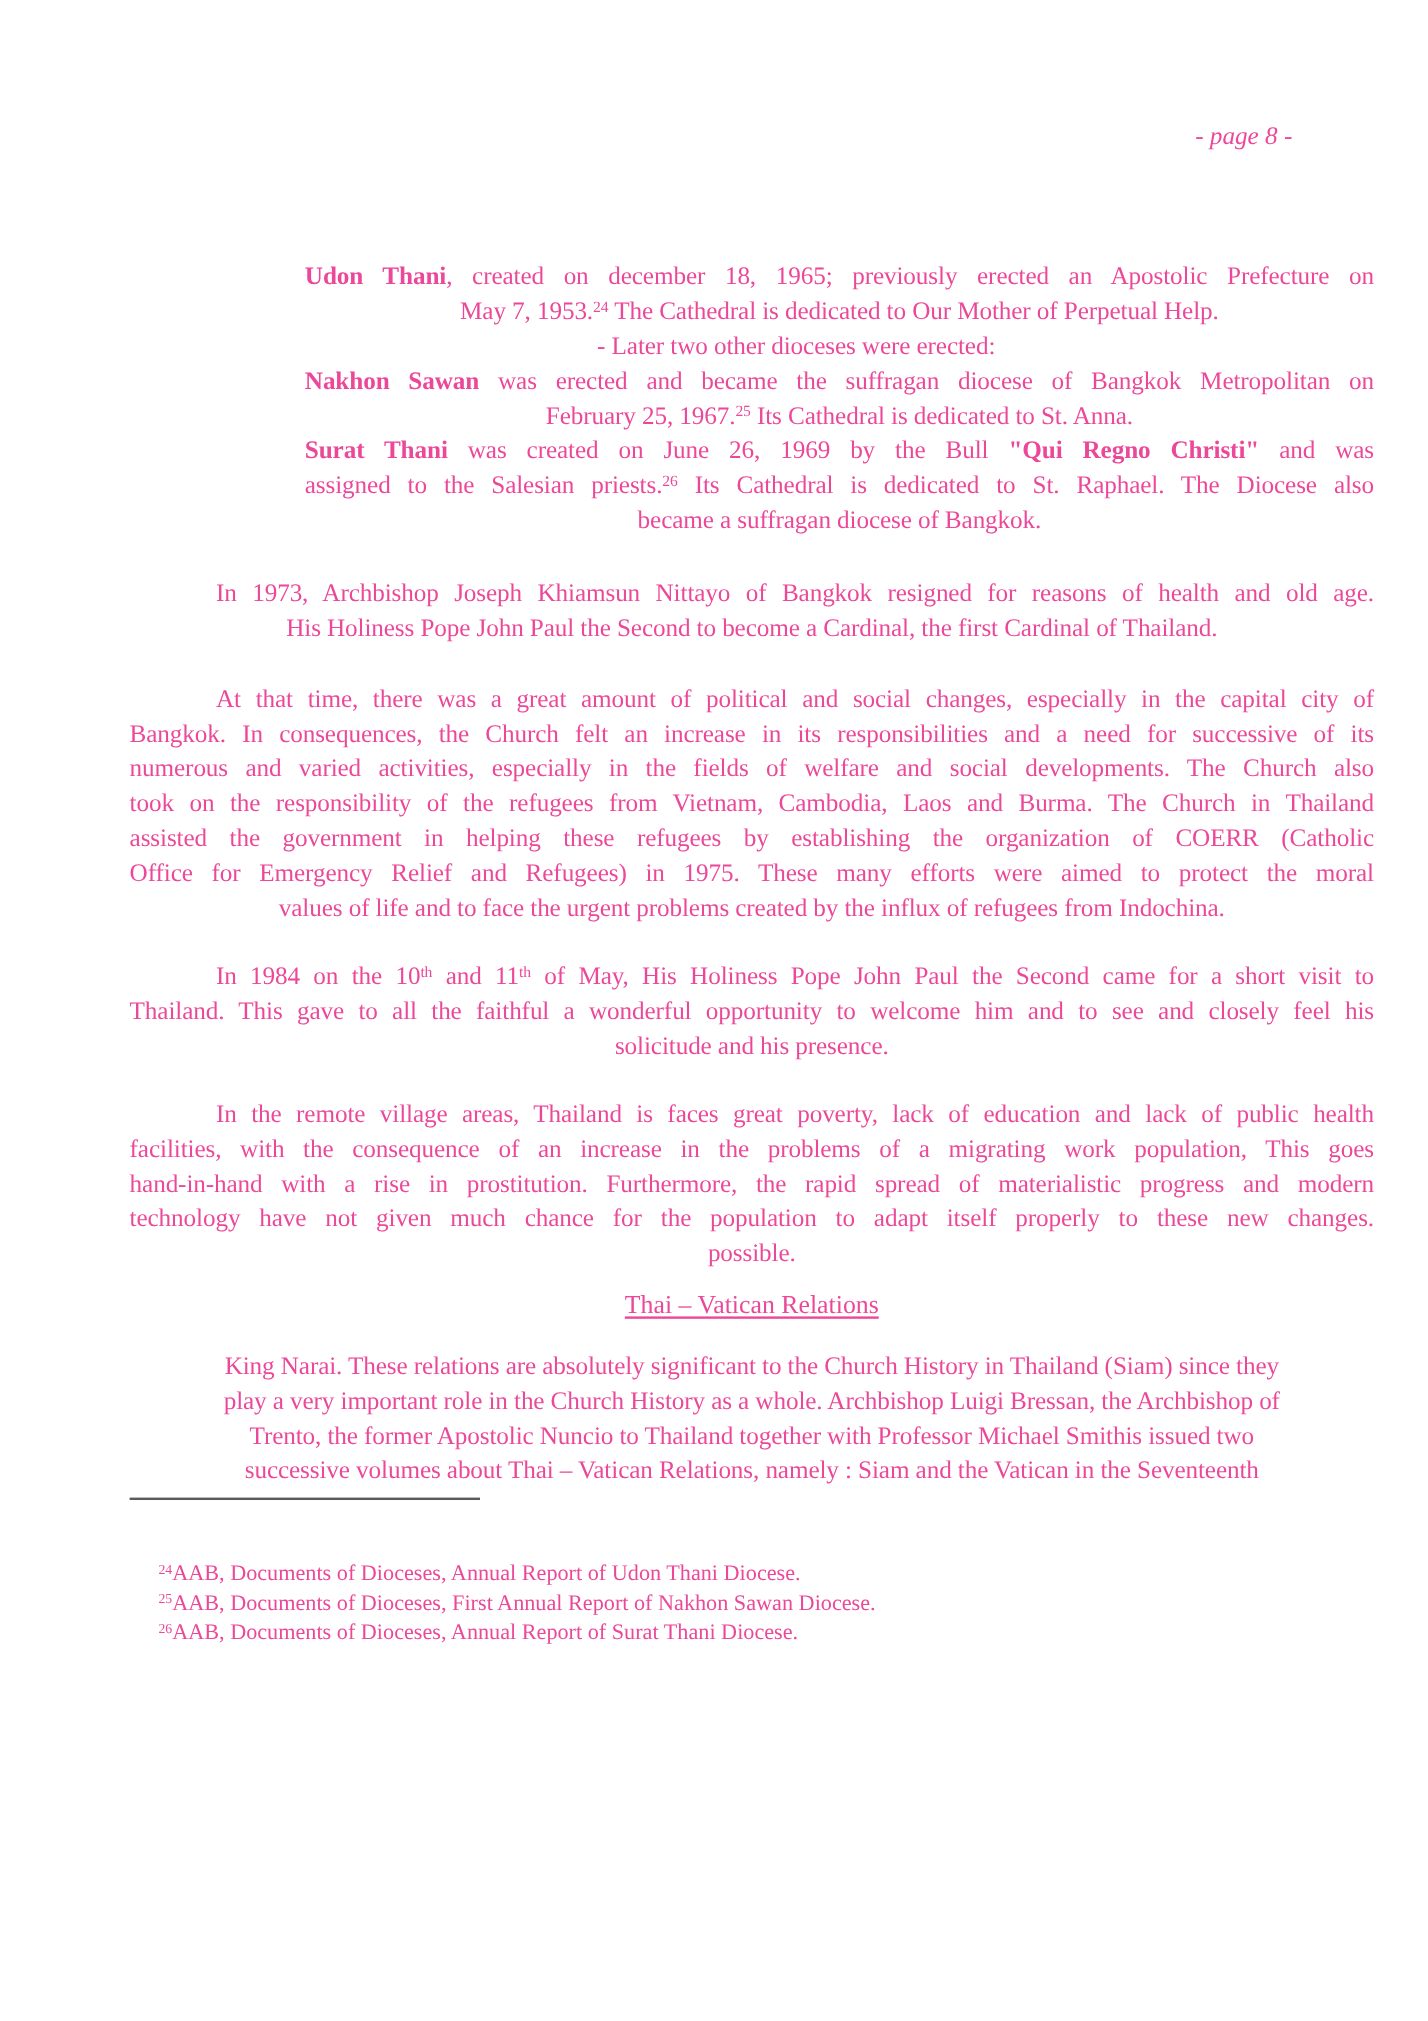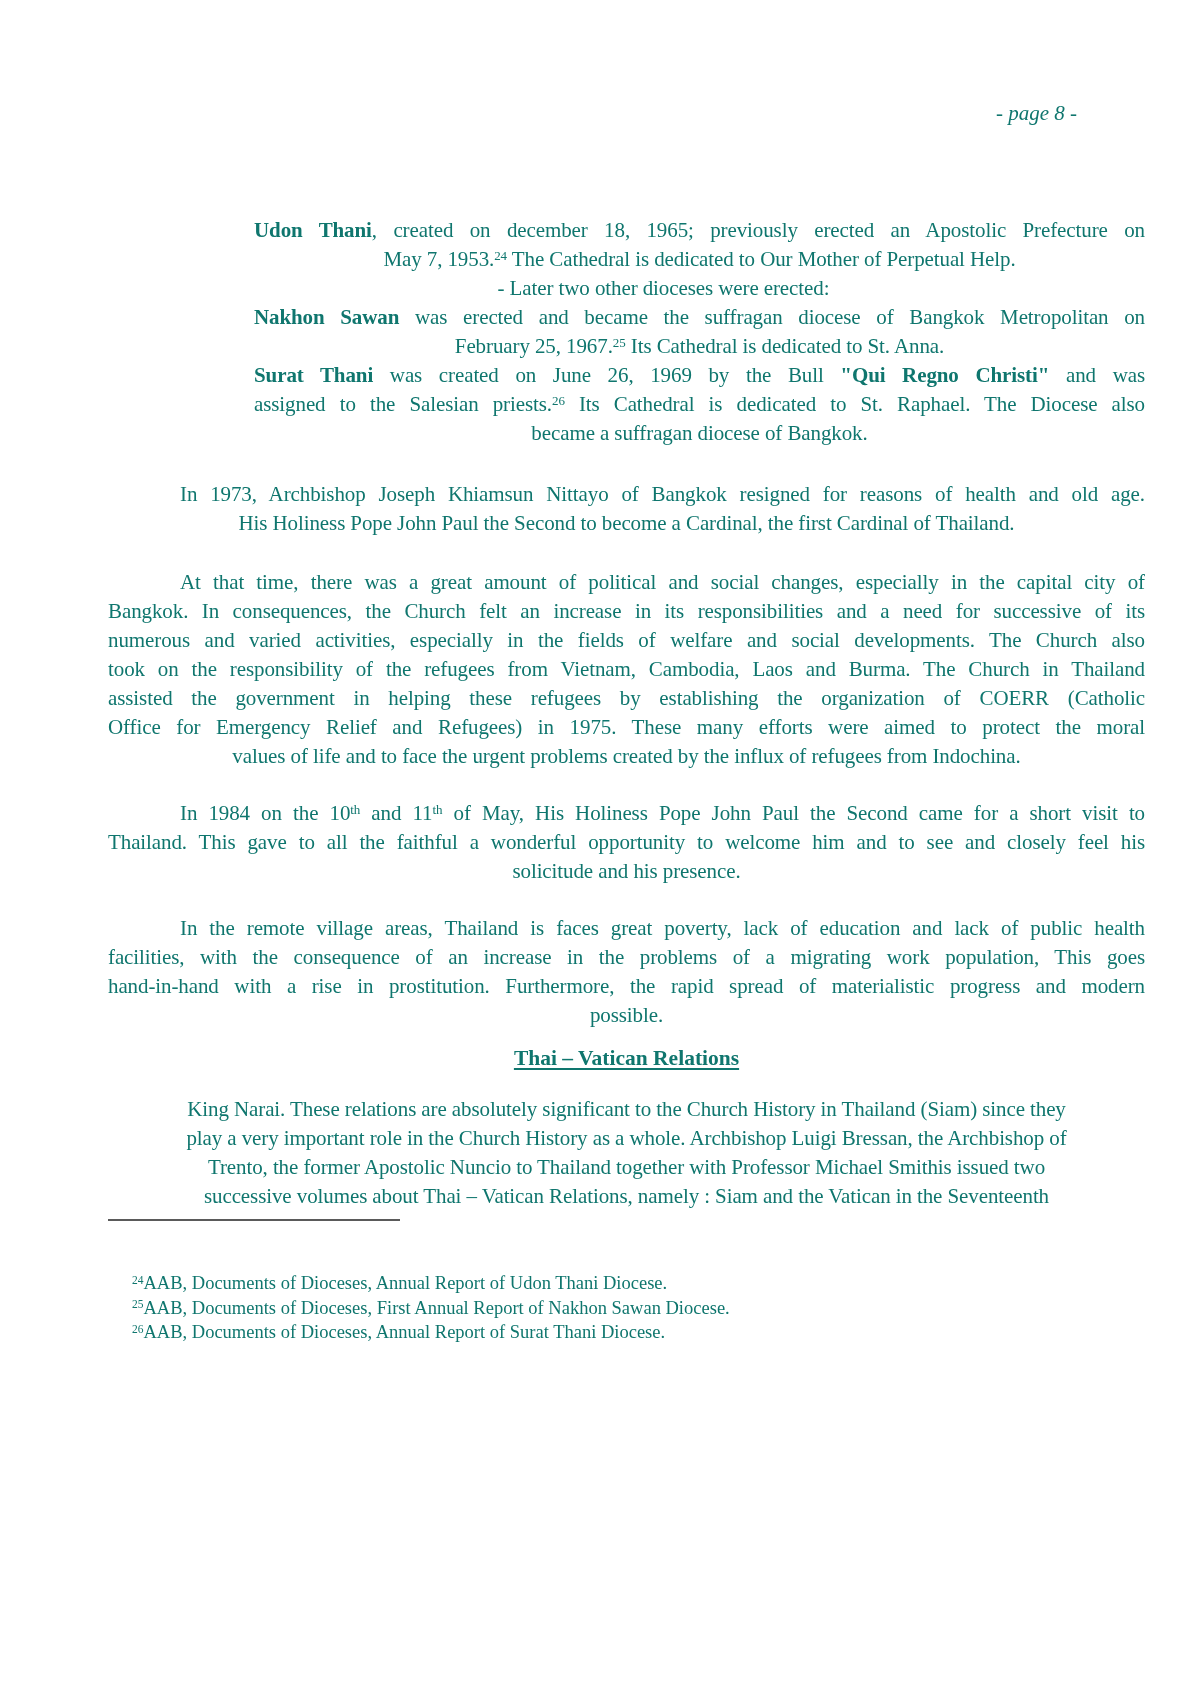--- a/index.html
+++ b/index.html
@@ -1,21 +1,21 @@
 <!DOCTYPE html>
 <html><head>
 <meta charset="utf-8">
 <style>
   html,body{margin:0;padding:0;background:#e8e8e8;}
   .page{
     position:relative;
     width:1190px;height:1684px;
     background:#ffffff;
     font-family:"Liberation Serif", serif;
-    color:#0f766e;
+    color:#ec4899;
     margin:0 auto;
     overflow:hidden;
   }
   .page-header{
     position:absolute;
     top:100px;
     right:113px;
     font-style:italic;
     font-size:21px;
     line-height:26px;
@@ -41,21 +41,20 @@
   .ind-dash{padding-left:74px;}
   .ind-sub{padding-left:146px;}
   .heading{
     font-size:21.5px;
     line-height:29px;
     text-align:center;
   }
   .heading span{
     text-decoration:underline;
     text-underline-offset:3px;
-    font-weight:bold;
   }
   .rule{
     width:292px;
     border-top:2px solid #5a5a5a;
     margin-top:8px;
   }
   .fn{
     font-size:18.5px;
     line-height:24.5px;
     padding-left:24px;
@@ -94,20 +93,21 @@
       <div class="ln j"><span>Office for Emergency Relief and Refugees) in 1975. These many efforts were aimed to protect the moral</span></div>
       <div class="ln"><span>values of life and to face the urgent problems created by the influx of refugees from Indochina.</span></div>
       <div style="height: 28px;"></div>
       <div class="ln j ind-first"><span>In 1984 on the 10</span><sup>th</sup><span> and 11</span><sup>th</sup><span> of May, His Holiness Pope John Paul the Second came for a short visit to</span></div>
       <div class="ln j"><span>Thailand. This gave to all the faithful a wonderful opportunity to welcome him and to see and closely feel his</span></div>
       <div class="ln"><span>solicitude and his presence.</span></div>
       <div style="height: 28px;"></div>
       <div class="ln j ind-first"><span>In the remote village areas, Thailand is faces great poverty, lack of education and lack of public health</span></div>
       <div class="ln j"><span>facilities, with the consequence of an increase in the problems of a migrating work population, This goes</span></div>
       <div class="ln j"><span>hand-in-hand with a rise in prostitution. Furthermore, the rapid spread of materialistic progress and modern</span></div>
+      <div class="ln j"><span>technology have not given much chance for the population to adapt itself properly to these new changes.</span></div>
       <div class="ln"><span>possible.</span></div>
       <div style="height: 14px;"></div>
       <div class="heading"><span>Thai – Vatican Relations</span></div>
       <div style="height: 22px;"></div>
       <div class="ln"><span>King Narai.  These relations are absolutely significant to the Church History in Thailand (Siam) since they</span></div>
       <div class="ln"><span>play a very important role in the Church History as a whole.  Archbishop Luigi Bressan, the Archbishop of</span></div>
       <div class="ln"><span>Trento, the former Apostolic Nuncio to Thailand together with Professor Michael Smithis issued two</span></div>
       <div class="ln"><span>successive volumes about Thai – Vatican Relations, namely : Siam and the Vatican in the Seventeenth</span></div>
       <div class="rule" style="border-top-color: rgb(90, 90, 90);"></div>
       <div style="height: 50px;"></div>

